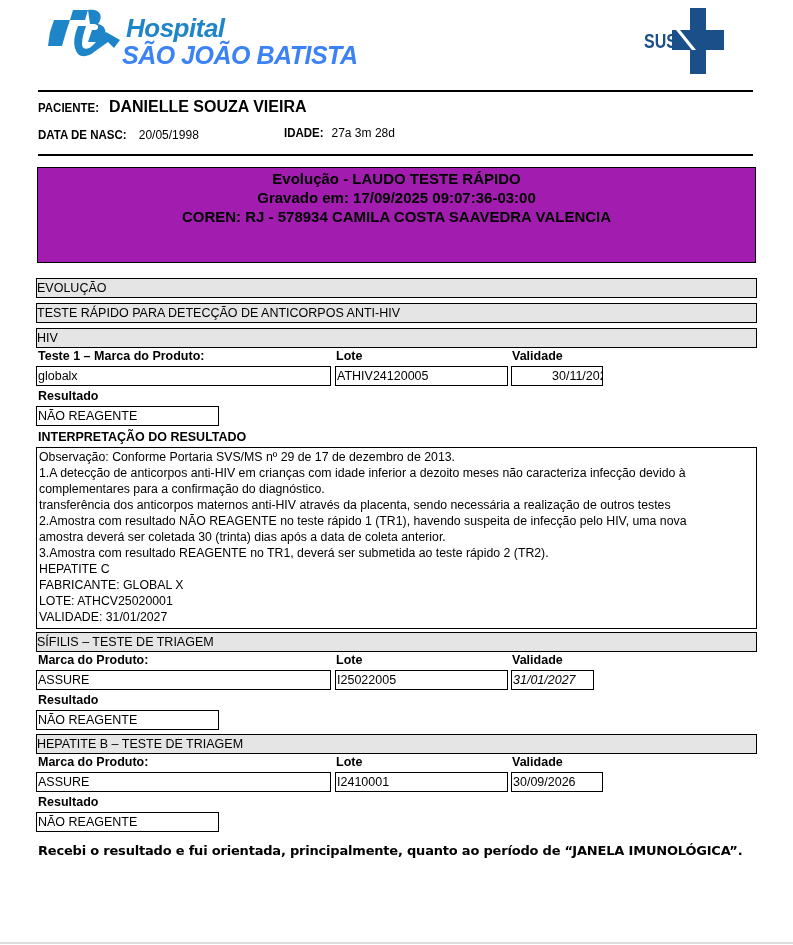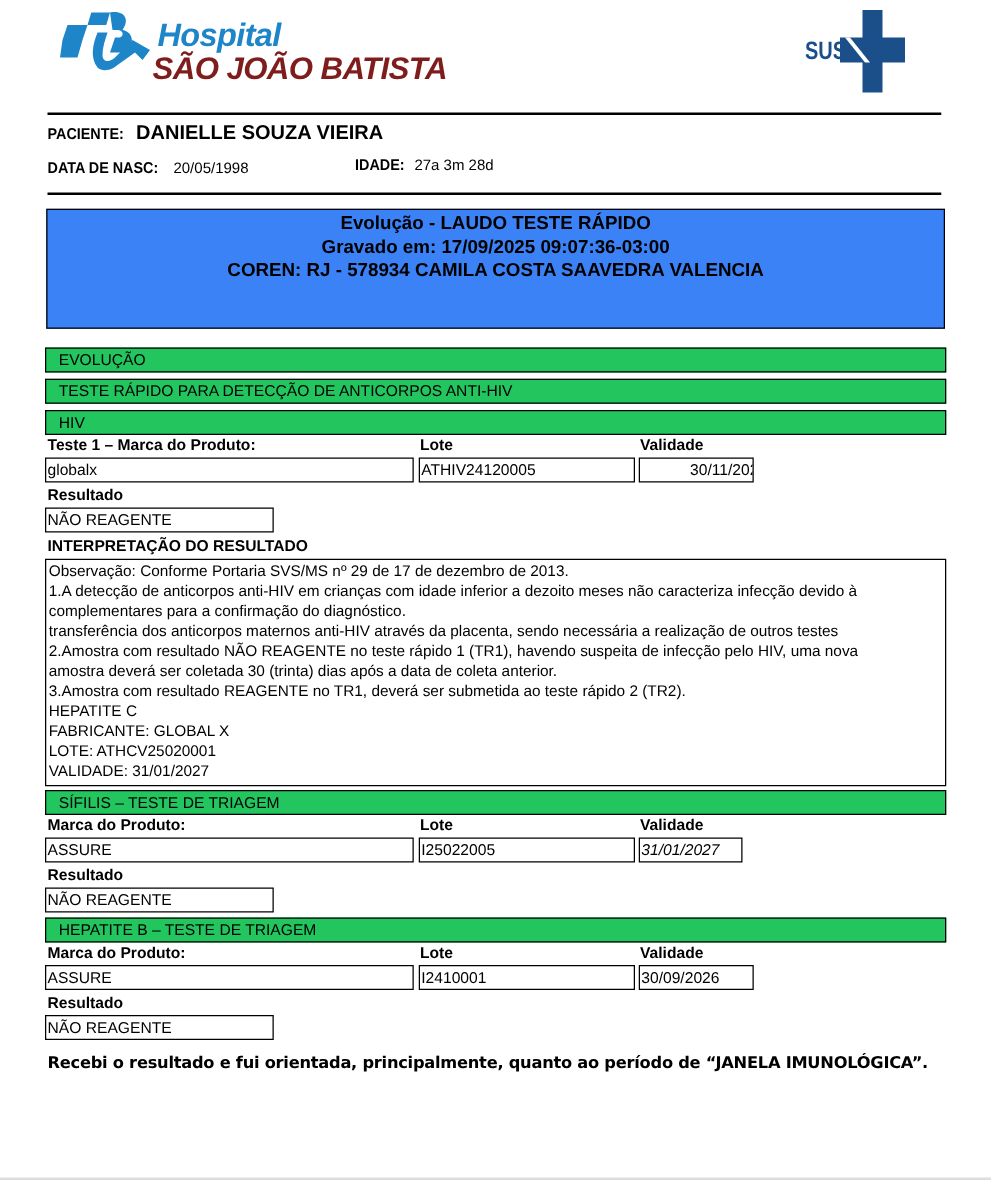--- a/index.html
+++ b/index.html
@@ -5,45 +5,45 @@
   html, body { margin:0; padding:0; background:#fff; }
   body { width:793px; height:945px; position:relative; overflow:hidden;
          font-family:"Liberation Sans", sans-serif; color:#000; }
   .abs { position:absolute; }
   .logo-hosp { left:48px; top:2px; width:330px; height:72px; }
   .logo-sus { left:640px; top:4px; width:90px; height:72px; }
   .hr { position:absolute; left:38px; width:715px; height:2px; background:#000; }
   .lbl { font-size:12.5px; font-weight:bold; transform:scaleX(0.92); transform-origin:left; display:inline-block; }
   .val { font-size:12px; }
   .patient-name { font-size:16px; font-weight:bold; }
-  .summary { left:37px; top:167px; width:719px; height:96px; background:#3b82f6; border:1px solid #000;
+  .summary { left:37px; top:167px; width:719px; height:96px; background:#a21caf; border:1px solid #000;
              text-align:center; font-size:15px; font-weight:bold; line-height:19px; box-sizing:border-box; padding-top:1px; }
-  .bar { position:absolute; left:36px; width:721px; height:20px; background:#22c55e; border:1px solid #000;
-         box-sizing:border-box; font-size:12.5px; line-height:18px; padding-left:10px; }
+  .bar { position:absolute; left:36px; width:721px; height:20px; background:#e5e5e5; border:1px solid #000;
+         box-sizing:border-box; font-size:12.5px; line-height:18px; padding-left:0; }
   .flabel { position:absolute; font-size:12.5px; font-weight:bold; }
   .box { position:absolute; height:20px; border:1px solid #000; box-sizing:border-box; background:#fff;
          font-size:12.5px; line-height:18px; padding-left:1px; white-space:nowrap; overflow:hidden; }
   .interp { left:36px; top:447px; width:721px; height:182px; border:1px solid #000; box-sizing:border-box;
             font-size:12.3px; line-height:16px; padding:1px 2px; }
   .interp div { white-space:nowrap; }
   .ack { left:38px; top:843px; font-size:13px; font-weight:bold; font-family:"DejaVu Sans", sans-serif; letter-spacing:-0.2px; }
   .bottom-line { left:0; top:942px; width:793px; height:2px; background:#ddd; }
 </style>
 </head>
 <body>
 
 <div class="abs logo-hosp">
   <svg width="80" height="70" viewBox="0 0 80 70" style="position:absolute;left:0;top:0;">
     <path d="M6 18 L22 18 L25 8 L40 8 L37 18 L22 18 L18 30 L2 30 Z" fill="#1e86c8"></path>
     <path d="M2 30 L18 30 L14 44 L0 44 Z" fill="#1e86c8"></path>
     <path d="M40 8 C52 6 56 14 50 22 C60 24 60 36 50 40 L40 40 L44 28 L48 28 C52 26 50 22 46 22 L42 22 Z" fill="#1e86c8"></path>
     <path d="M30 24 C26 34 24 44 30 52 C34 56 42 54 46 50 L60 40 L66 46 L72 38 L58 30 L44 44 C40 48 34 48 34 42 C34 36 36 30 38 24 Z" fill="#1e86c8"></path>
   </svg>
   <div style="position:absolute;left:78px;top:14px;font-size:26px;font-weight:bold;font-style:italic;color:#1e86c8;line-height:24px;letter-spacing:-0.5px;">Hospital</div>
-  <div style="position:absolute;left:74px;top:40px;font-size:25px;font-weight:bold;font-style:italic;color:#7f1d1d;line-height:26px;letter-spacing:-0.5px;white-space:nowrap;">SÃO JOÃO BATISTA</div>
+  <div style="position:absolute;left:74px;top:40px;font-size:25px;font-weight:bold;font-style:italic;color:#3b82f6;line-height:26px;letter-spacing:-0.5px;white-space:nowrap;">SÃO JOÃO BATISTA</div>
 </div>
 
 <div class="abs logo-sus">
   <div style="position:absolute;left:4px;top:26px;font-size:20px;font-weight:bold;color:#1a4f8a;transform:scaleX(0.8);transform-origin:left;">SUS</div>
   <svg width="60" height="72" viewBox="0 0 60 72" style="position:absolute;left:30px;top:0;">
     <rect x="20" y="4" width="16" height="66" fill="#1a4f8a"></rect>
     <rect x="2" y="26" width="52" height="20" fill="#1a4f8a"></rect>
     <path d="M6 26 L22 46 L26 46 L10 26 Z" fill="#fff"></path>
   </svg>
 </div>

